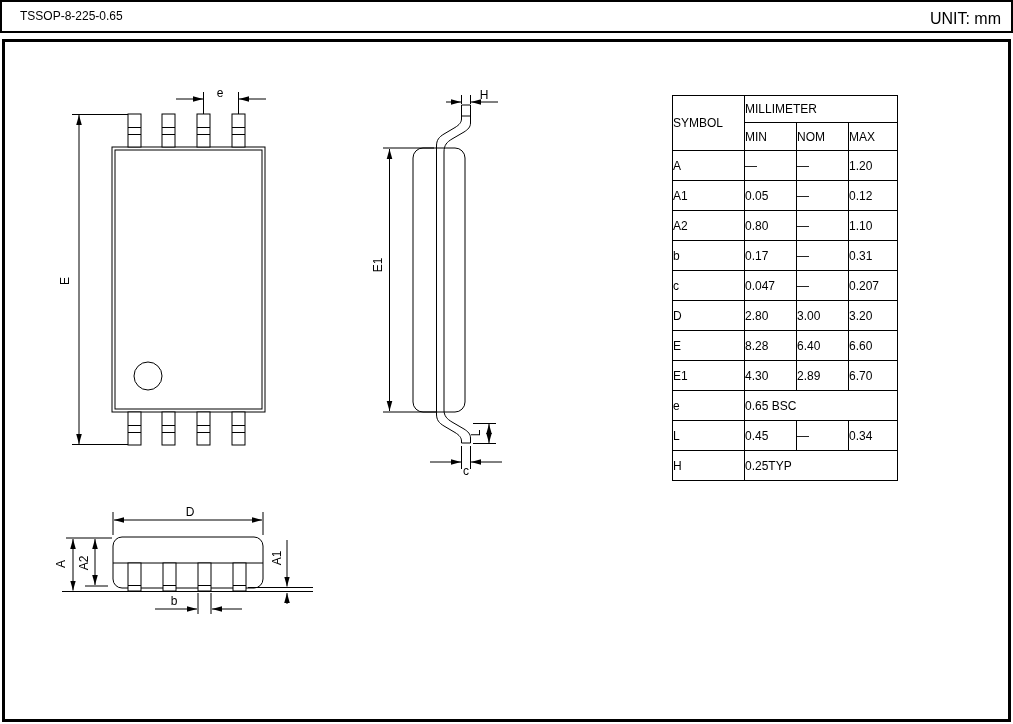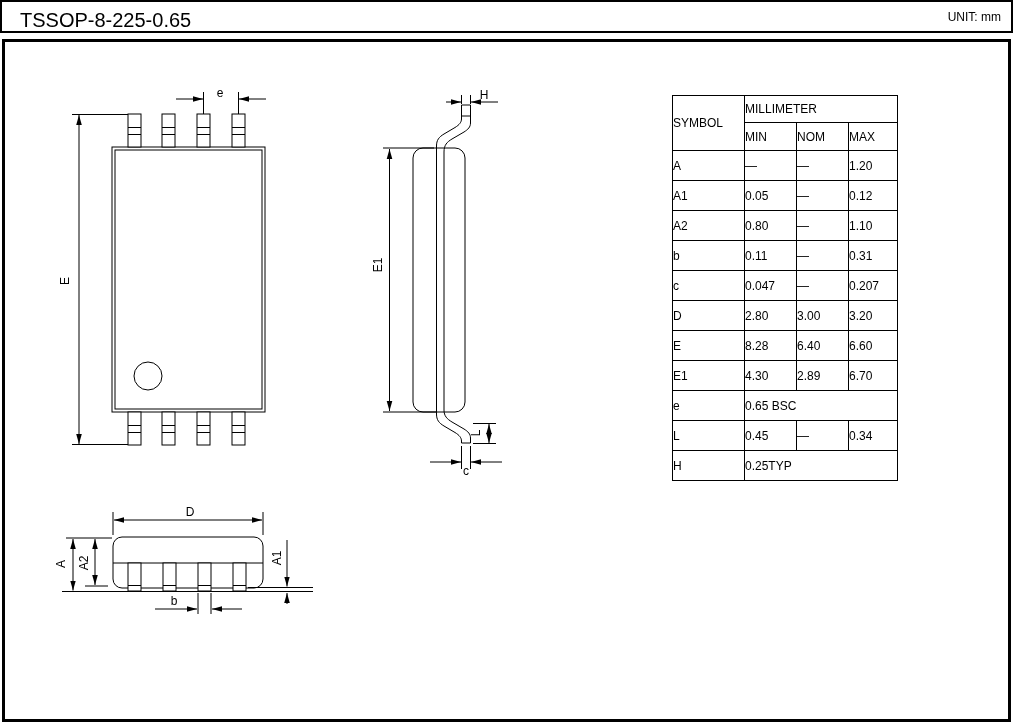--- a/index.html
+++ b/index.html
@@ -1,21 +1,21 @@
 <!DOCTYPE html>
 <html><head>
 <meta charset="utf-8">
 <style>
   html,body{margin:0;padding:0;background:#fff;}
   .page{position:relative;width:1013px;height:724px;background:#fff;
         font-family:"Liberation Sans", sans-serif;color:#000;overflow:hidden;}
   .titlebar{position:absolute;left:0;top:0;width:1009px;height:29px;
             border:2px solid #000;}
-  .title{position:absolute;left:18px;top:7px;font-size:20px;}
-  .unit{position:absolute;right:10px;top:8px;font-size:12px;text-align:center;}
+  .title{position:absolute;left:18px;top:7px;font-size:12px;}
+  .unit{position:absolute;right:10px;top:8px;font-size:16px;text-align:center;}
   .mainbox{position:absolute;left:2px;top:39px;width:1003px;height:677px;
            border:3px solid #000;}
   svg.drawing{position:absolute;left:0;top:0;}
   .ln{stroke:#000;stroke-width:1;fill:none;}
   .fw{stroke:#000;stroke-width:1;fill:#fff;}
   .dim2{stroke:#000;stroke-width:1;fill:none;
         marker-start:url(#arr);marker-end:url(#arr);}
   .dim1{stroke:#000;stroke-width:1;fill:none;marker-end:url(#arr);}
   text{font-family:"Liberation Sans", sans-serif;font-size:12px;fill:#000;}
   table.dims{position:absolute;left:672px;top:95px;border-collapse:collapse;
@@ -204,21 +204,21 @@
       <td>0.12</td>
     </tr>
     <tr class="dr">
       <td>A2</td>
       <td>0.80</td>
       <td>—</td>
       <td>1.10</td>
     </tr>
     <tr class="dr">
       <td>b</td>
-      <td>0.11</td>
+      <td>0.17</td>
       <td>—</td>
       <td>0.31</td>
     </tr>
     <tr class="dr">
       <td>c</td>
       <td>0.047</td>
       <td>—</td>
       <td>0.207</td>
     </tr>
     <tr class="dr">

